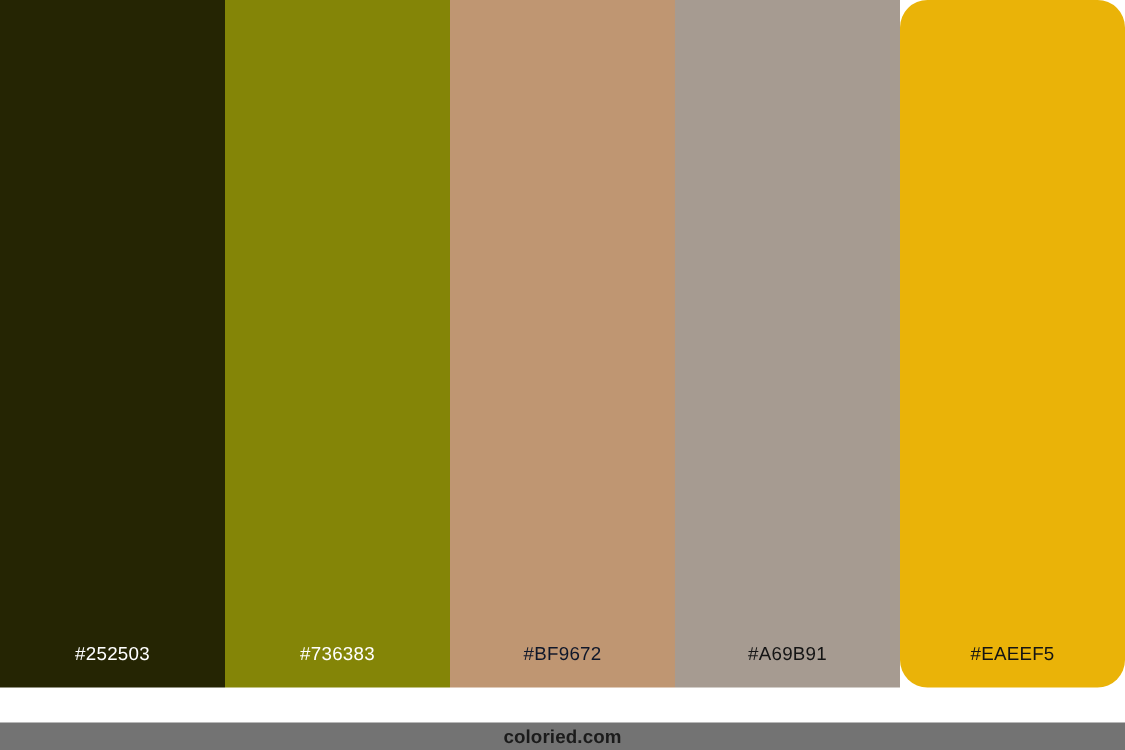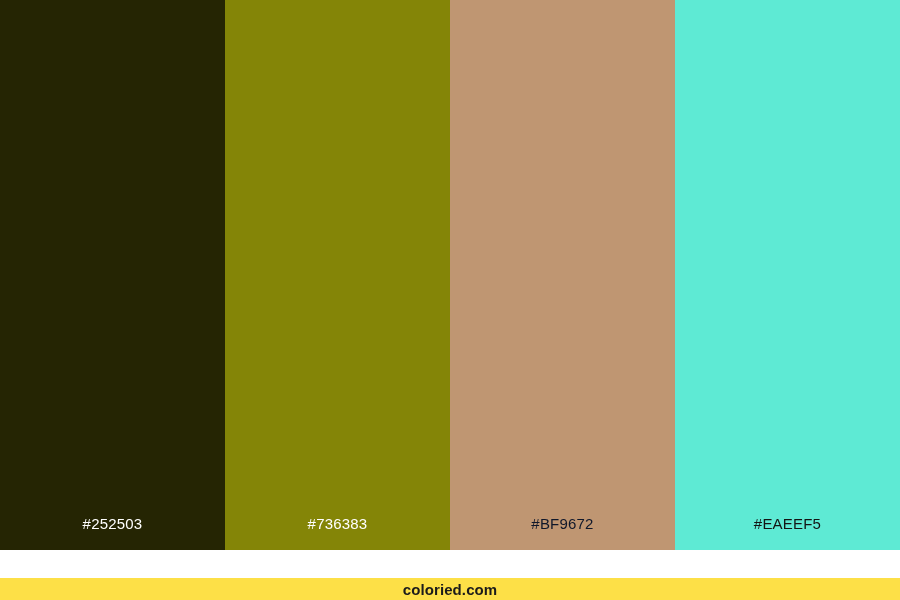--- a/index.html
+++ b/index.html
@@ -81,24 +81,27 @@
     </div>
 
     <div class="swatch" style="background-color: rgb(132, 133, 7);">
       <span class="swatch-label" style="color: rgb(255, 255, 255);">#736383</span>
     </div>
 
     <div class="swatch" style="background-color: rgb(191, 150, 114);">
       <span class="swatch-label" style="color: #0f172a;">#BF9672</span>
     </div>
 
+    <div class="swatch" style="background-color: rgb(166, 155, 145);">
+      <span class="swatch-label" style="color: rgb(20, 20, 20);">#A69B91</span>
+    </div>
 
-    <div class="swatch" style="background-color: #5eead4;">
+    <div class="swatch" style="background-color: #eab308; border-radius: 22px;">
       <span class="swatch-label" style="color: rgb(20, 20, 20);">#EAEEF5</span>
     </div>
 
   </div>
 
-  <div id="footer-bar" style="background-color: #fde047; margin-top: 28px;">
+  <div id="footer-bar" style="background-color: #737373; margin-top: 28px;">
     <span id="site-credit" style="color: rgb(27, 27, 27);">coloried.com</span>
   </div>
 
 </div>
 
 </body></html>

